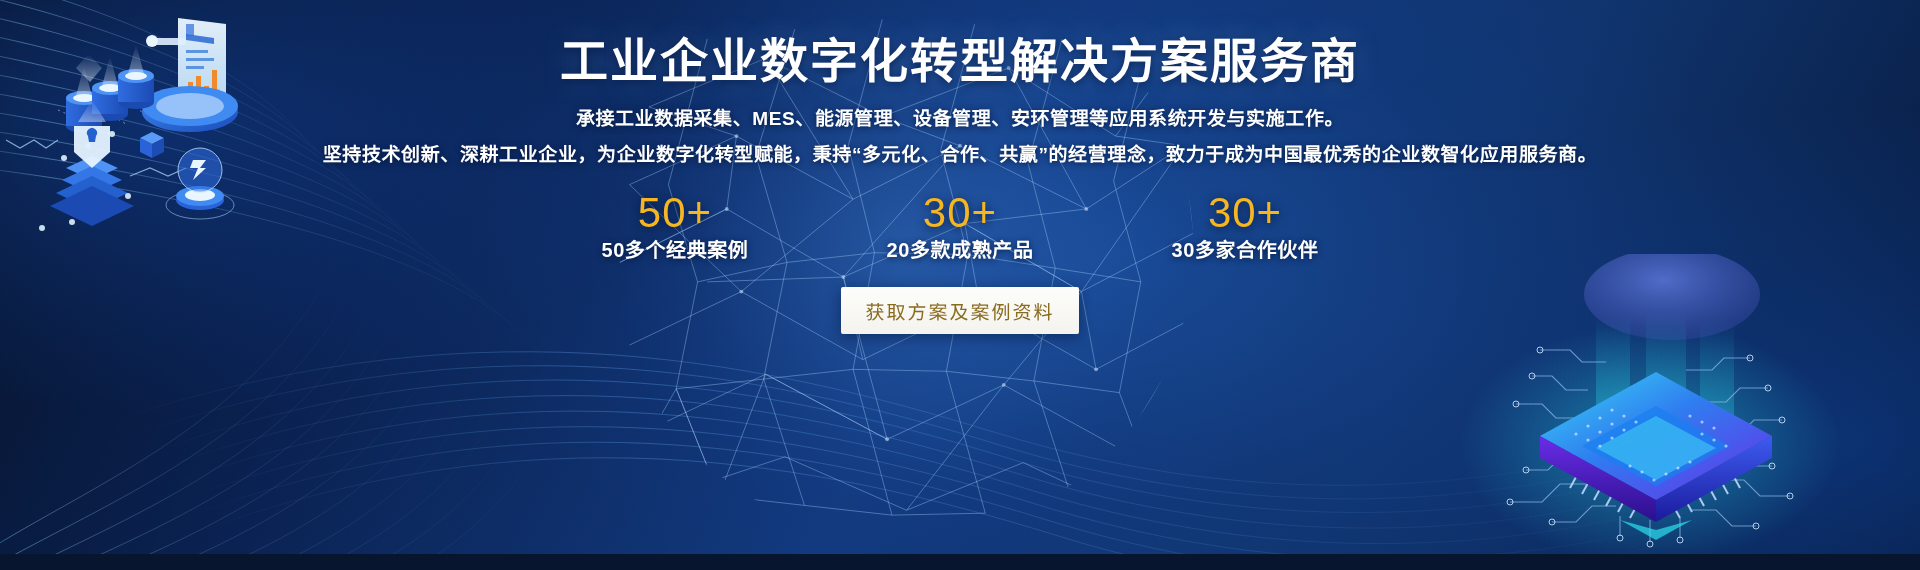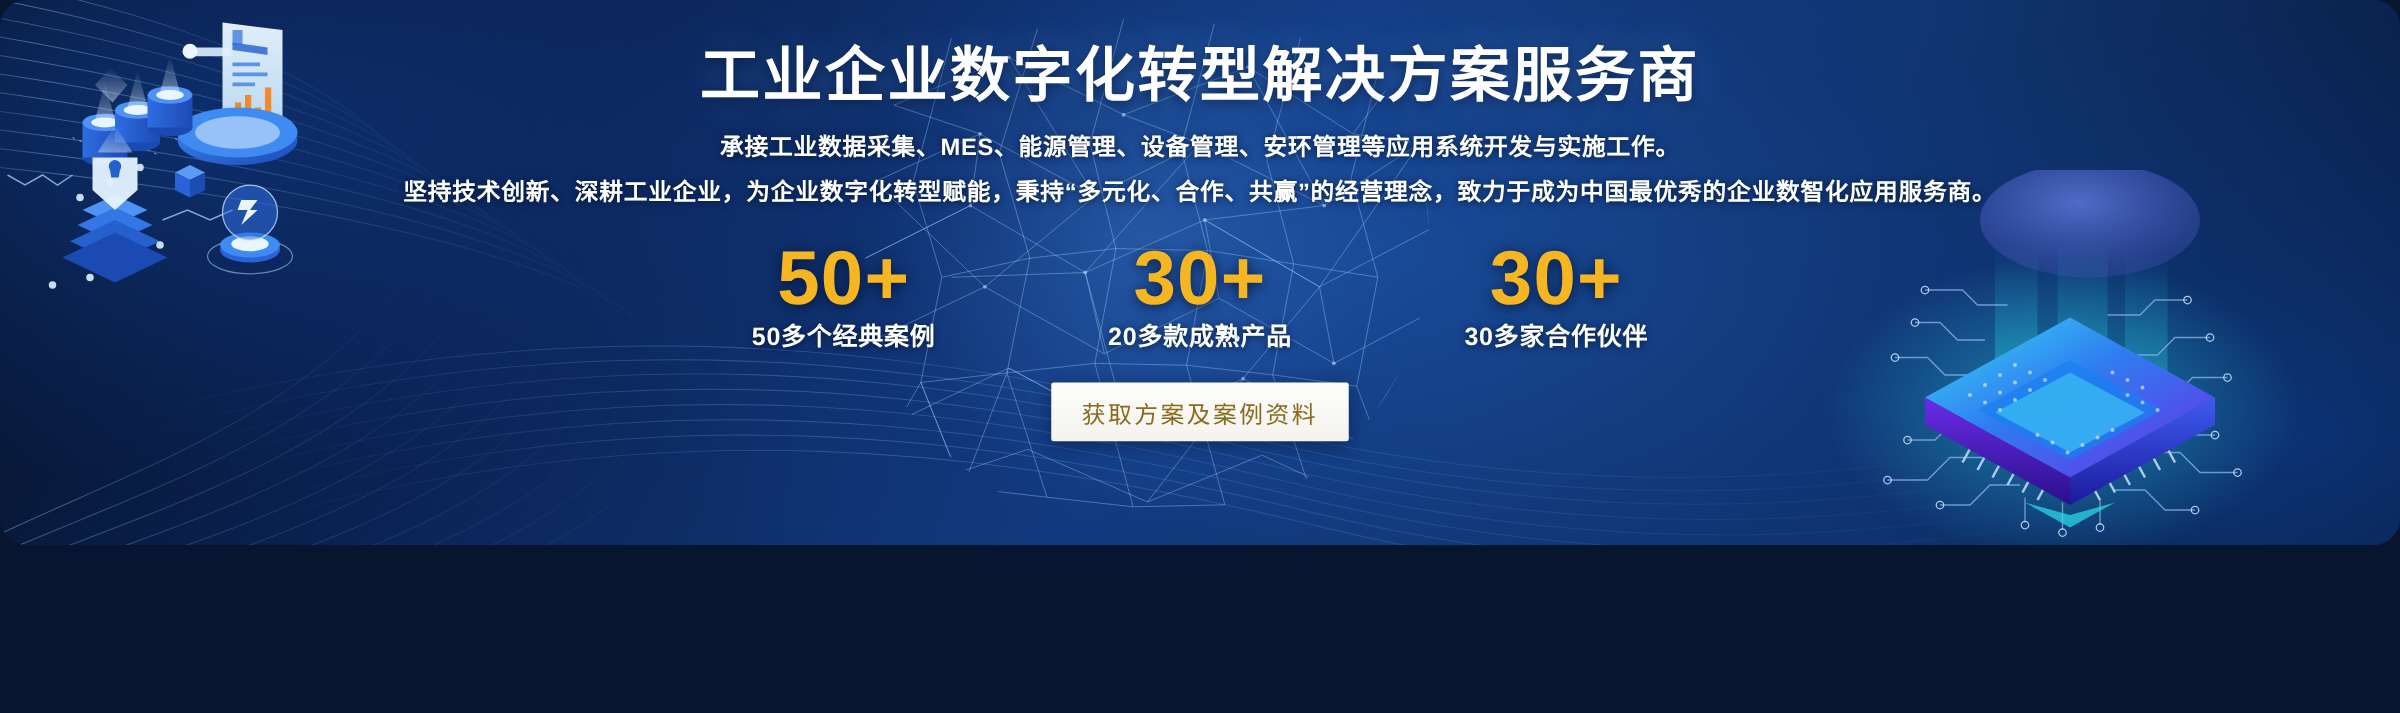--- a/index.html
+++ b/index.html
@@ -4,27 +4,26 @@
 <title>Banner</title>
 <style>
   * { margin:0; padding:0; box-sizing:border-box; }
   html,body{ background:#07152f; }
   body{
     font-family:"Liberation Sans","DejaVu Sans",sans-serif;
     width:1920px; height:570px; overflow:hidden;
   }
 
   .banner{
-    position:relative; width:1920px; height:436px; overflow:hidden;
+    position:relative; width:1920px; height:554px; overflow:hidden;
     background:
       radial-gradient(ellipse 900px 560px at 58% 46%, rgba(30,86,170,.60) 0%, rgba(18,58,130,.30) 45%, rgba(9,30,74,0) 72%),
       radial-gradient(ellipse 760px 420px at 8% 22%, rgba(18,64,150,.55) 0%, rgba(10,34,86,0) 70%),
       radial-gradient(ellipse 820px 480px at 96% 80%, rgba(16,70,160,.50) 0%, rgba(8,28,74,0) 70%),
       linear-gradient(118deg, #061228 0%, #0a2150 22%, #123a7f 50%, #10356f 72%, #07183a 100%);
-    border-radius: 21px;
   }
 
   
   .layer{ position:absolute; inset:0; pointer-events:none; }
   .layer svg{ display:block; width:100%; height:100%; }
 
   
   .content{
     position:absolute; inset:0; z-index:40;
     display:flex; flex-direction:column; align-items:center;
@@ -48,21 +47,21 @@
   }
 
   
   .stats{
     margin-top:26px;
     display:flex; justify-content:center; align-items:flex-start;
     gap:138px;
   }
   .stat{ display:flex; flex-direction:column; align-items:center; }
   .stat-num{
-    font-size:61px; font-weight:700; color:#f5b622;
+    font-size:42px; font-weight:400; color:#f5b622;
     line-height:1; letter-spacing:1px;
     text-shadow:0 2px 10px rgba(0,16,48,.8);
   }
   .stat-label{
     font-size:20px; font-weight:700; color:#ffffff;
     letter-spacing:.6px; white-space:nowrap;
     text-shadow:0 1px 6px rgba(0,18,52,.85);
   }
 
   

